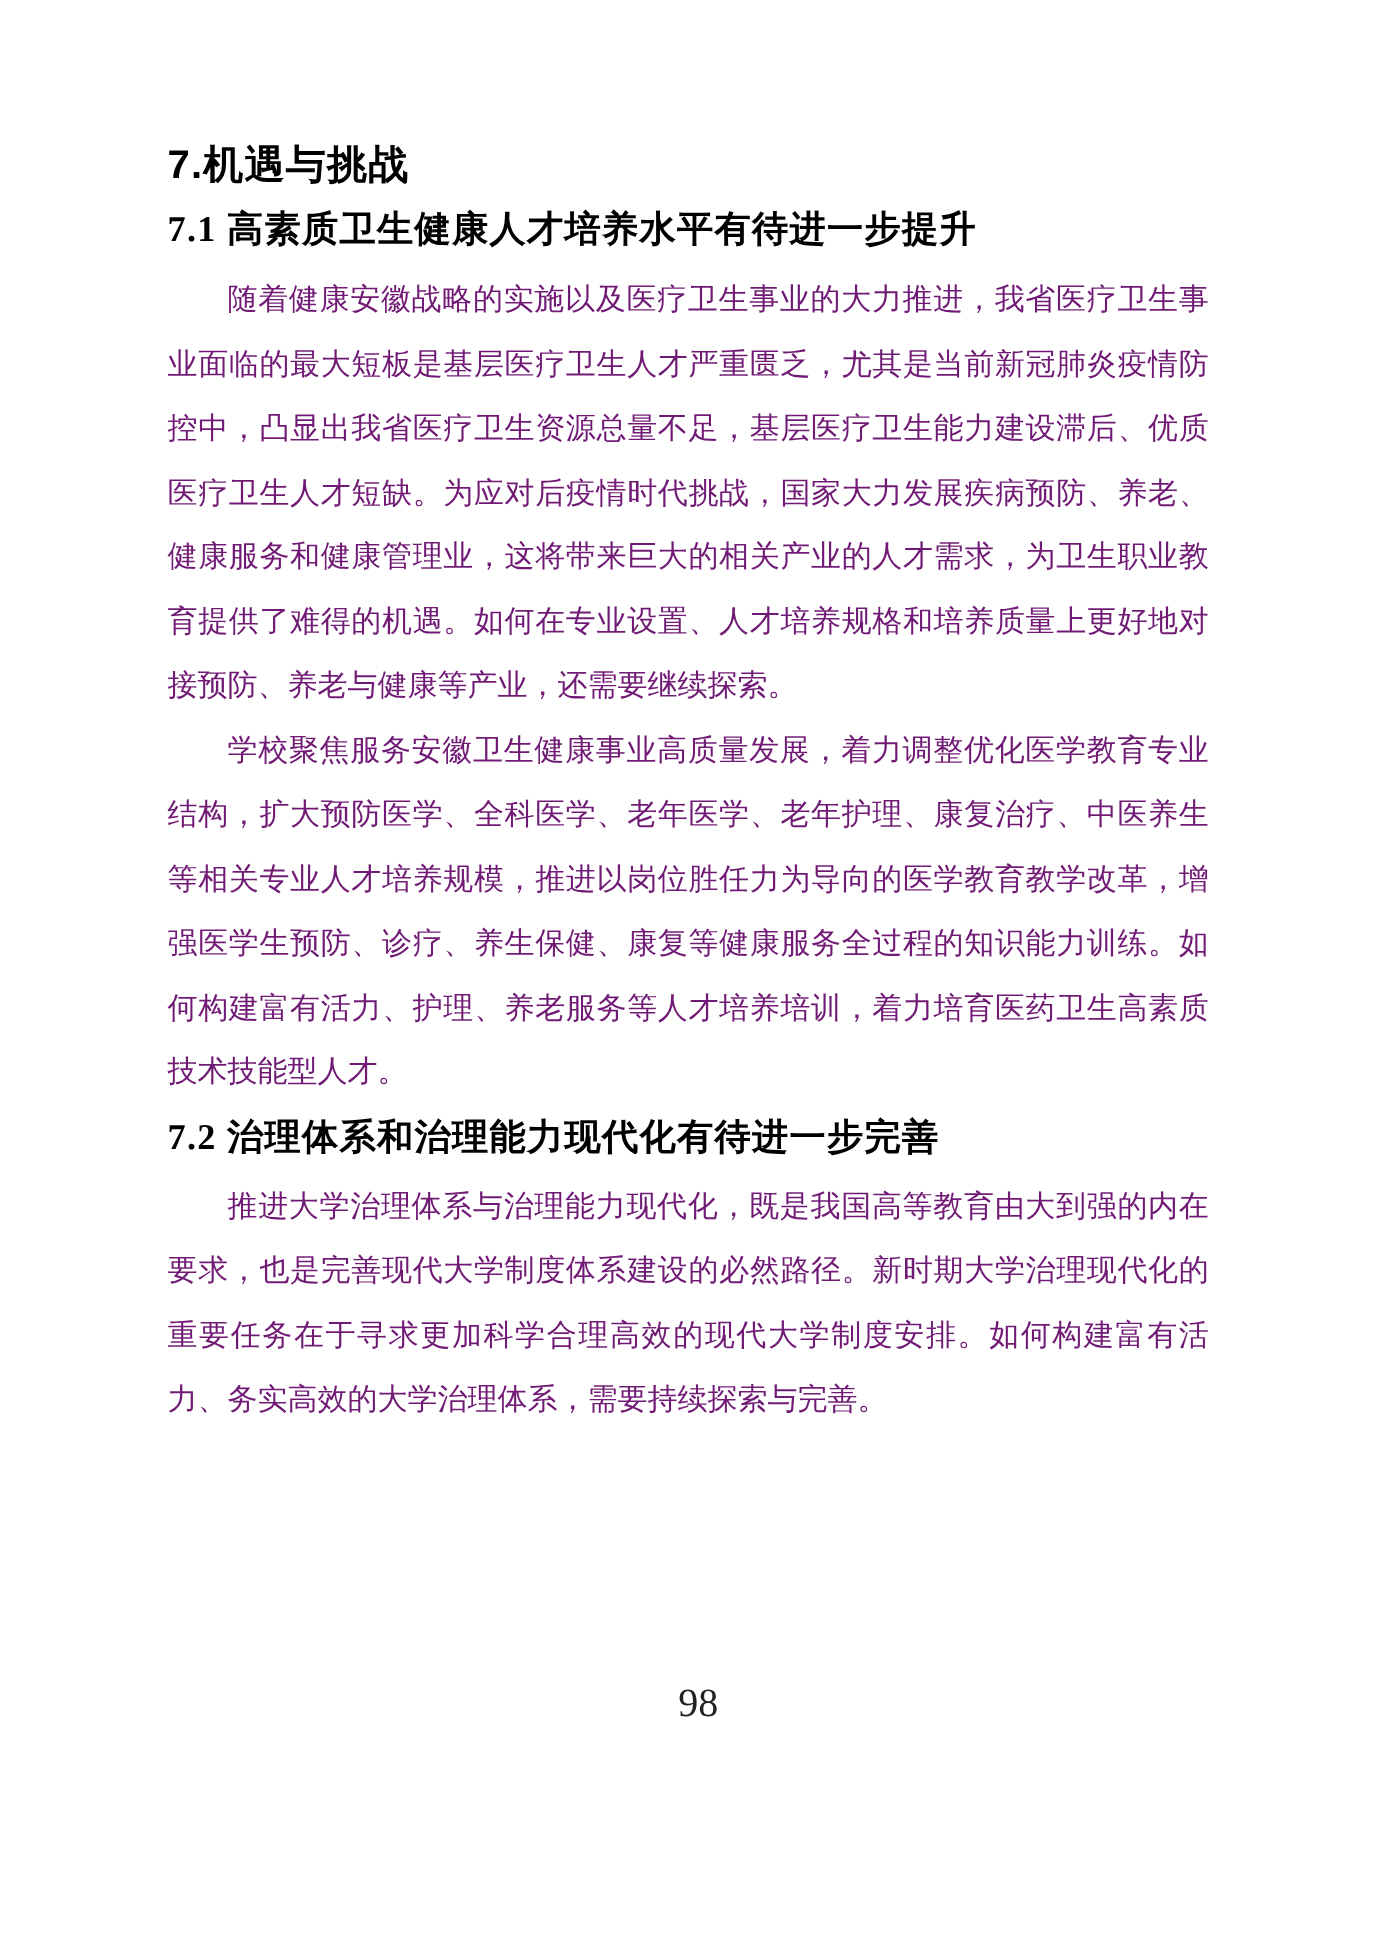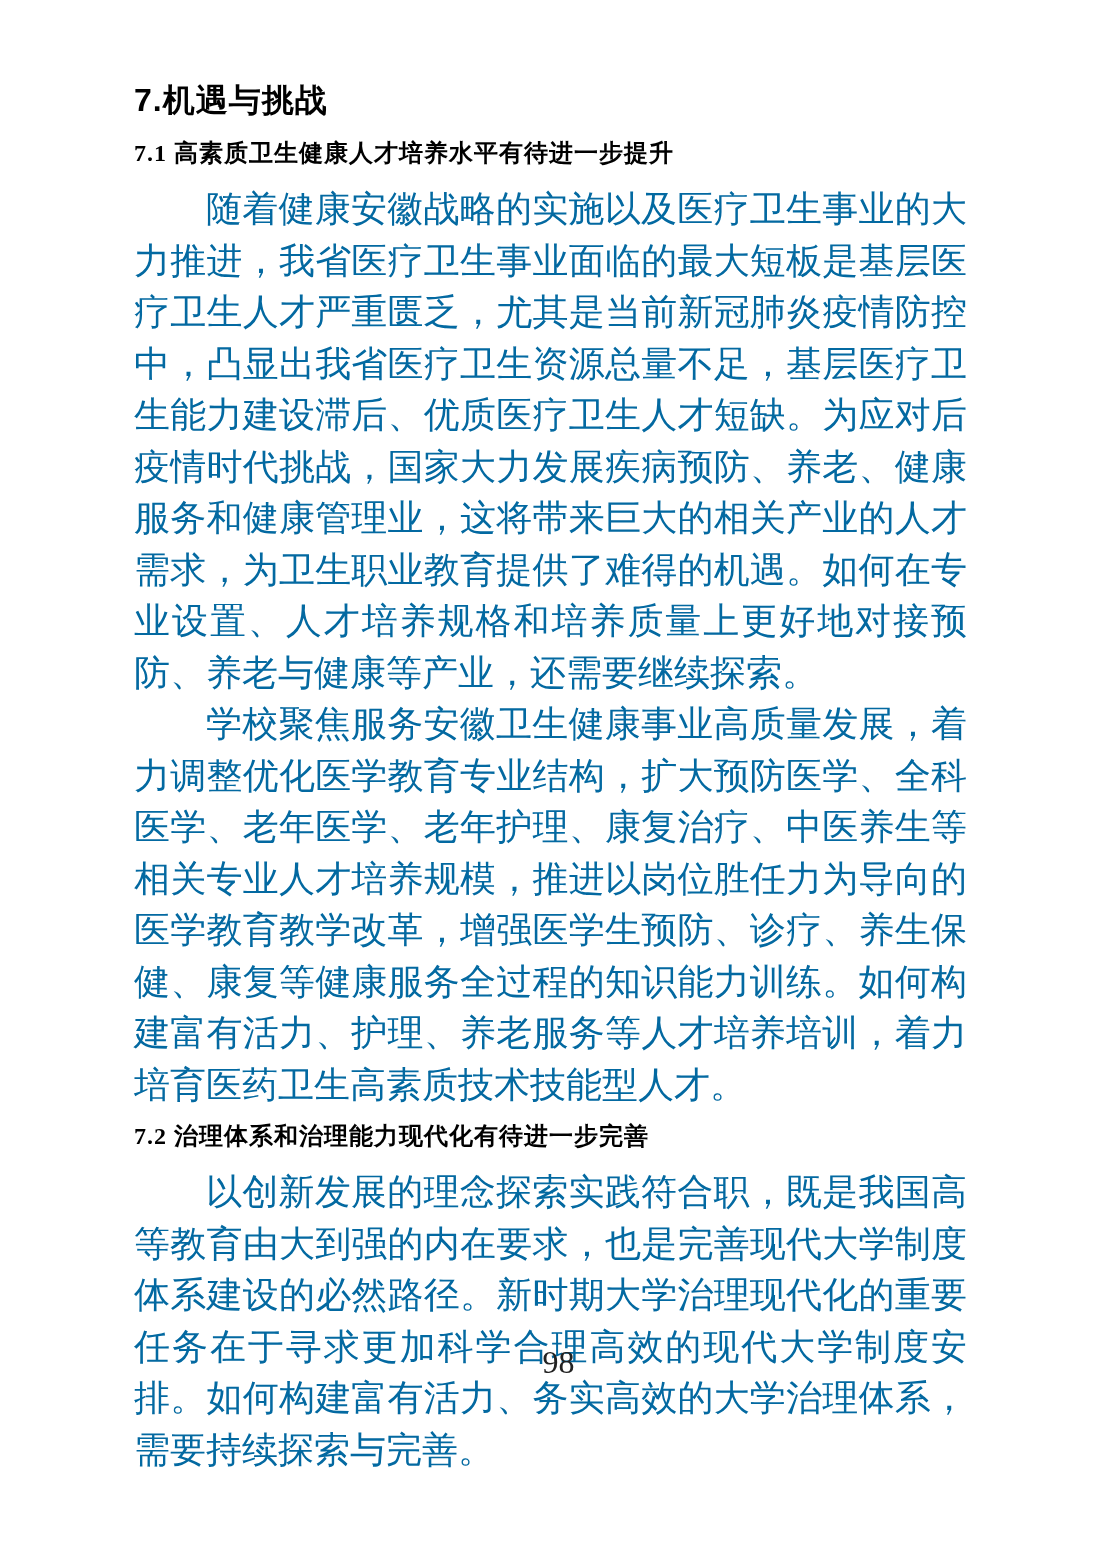--- a/index.html
+++ b/index.html
@@ -7,53 +7,53 @@
     padding: 0;
     background: #ffffff;
   }
   .page {
     position: relative;
     width: 1102px;
     height: 1559px;
     background: #ffffff;
     overflow: hidden;
     box-sizing: border-box;
-    padding: 82px 135px 0 134px;
+    padding: 113px 135px 0 134px;
     color: #111111;
   }
   .chapter-title {
     font-family: "Liberation Sans", sans-serif;
     font-weight: bold;
     font-size: 32px;
     line-height: 36px;
     margin: 0 0 16px 0;
     color: #000000;
     letter-spacing: 1px;
   }
   .section-heading {
     font-family: "Liberation Serif", serif;
     font-weight: bold;
-    font-size: 24px;
+    font-size: 29px;
     line-height: 38px;
     margin: 0;
     color: #000000;
     letter-spacing: 1px;
   }
   .section-heading.second {
     margin-top: 6px;
   }
   .body-para {
     font-family: "Liberation Serif", serif;
-    font-size: 36px;
+    font-size: 24px;
     line-height: 51.5px;
     text-align: justify;
     text-justify: inter-character;
     text-indent: 2em;
     margin: 0;
-    color: #0369a1;
+    color: #701a75;
     font-weight: 400;
   }
   .body-para.first-after-heading {
     margin-top: 12px;
   }
   .page-number {
     position: absolute;
     left: 15px;
     right: 0;
     top: 1344px;
@@ -72,18 +72,18 @@
   <h1 class="chapter-title">7.机遇与挑战</h1>
 
   <h2 class="section-heading">7.1 高素质卫生健康人才培养水平有待进一步提升</h2>
 
   <p class="body-para first-after-heading">随着健康安徽战略的实施以及医疗卫生事业的大力推进，我省医疗卫生事业面临的最大短板是基层医疗卫生人才严重匮乏，尤其是当前新冠肺炎疫情防控中，凸显出我省医疗卫生资源总量不足，基层医疗卫生能力建设滞后、优质医疗卫生人才短缺。为应对后疫情时代挑战，国家大力发展疾病预防、养老、健康服务和健康管理业，这将带来巨大的相关产业的人才需求，为卫生职业教育提供了难得的机遇。如何在专业设置、人才培养规格和培养质量上更好地对接预防、养老与健康等产业，还需要继续探索。</p>
 
   <p class="body-para">学校聚焦服务安徽卫生健康事业高质量发展，着力调整优化医学教育专业结构，扩大预防医学、全科医学、老年医学、老年护理、康复治疗、中医养生等相关专业人才培养规模，推进以岗位胜任力为导向的医学教育教学改革，增强医学生预防、诊疗、养生保健、康复等健康服务全过程的知识能力训练。如何构建富有活力、护理、养老服务等人才培养培训，着力培育医药卫生高素质技术技能型人才。</p>
 
   <h2 class="section-heading second">7.2 治理体系和治理能力现代化有待进一步完善</h2>
 
-  <p class="body-para first-after-heading">以创新发展的理念探索实践符合职，既是我国高等教育由大到强的内在要求，也是完善现代大学制度体系建设的必然路径。新时期大学治理现代化的重要任务在于寻求更加科学合理高效的现代大学制度安排。如何构建富有活力、务实高效的大学治理体系，需要持续探索与完善。</p>
+  <p class="body-para first-after-heading">推进大学治理体系与治理能力现代化，既是我国高等教育由大到强的内在要求，也是完善现代大学制度体系建设的必然路径。新时期大学治理现代化的重要任务在于寻求更加科学合理高效的现代大学制度安排。如何构建富有活力、务实高效的大学治理体系，需要持续探索与完善。</p>
 
 
   <div class="page-number">98</div>
 
 </div>
 
 </body></html>

